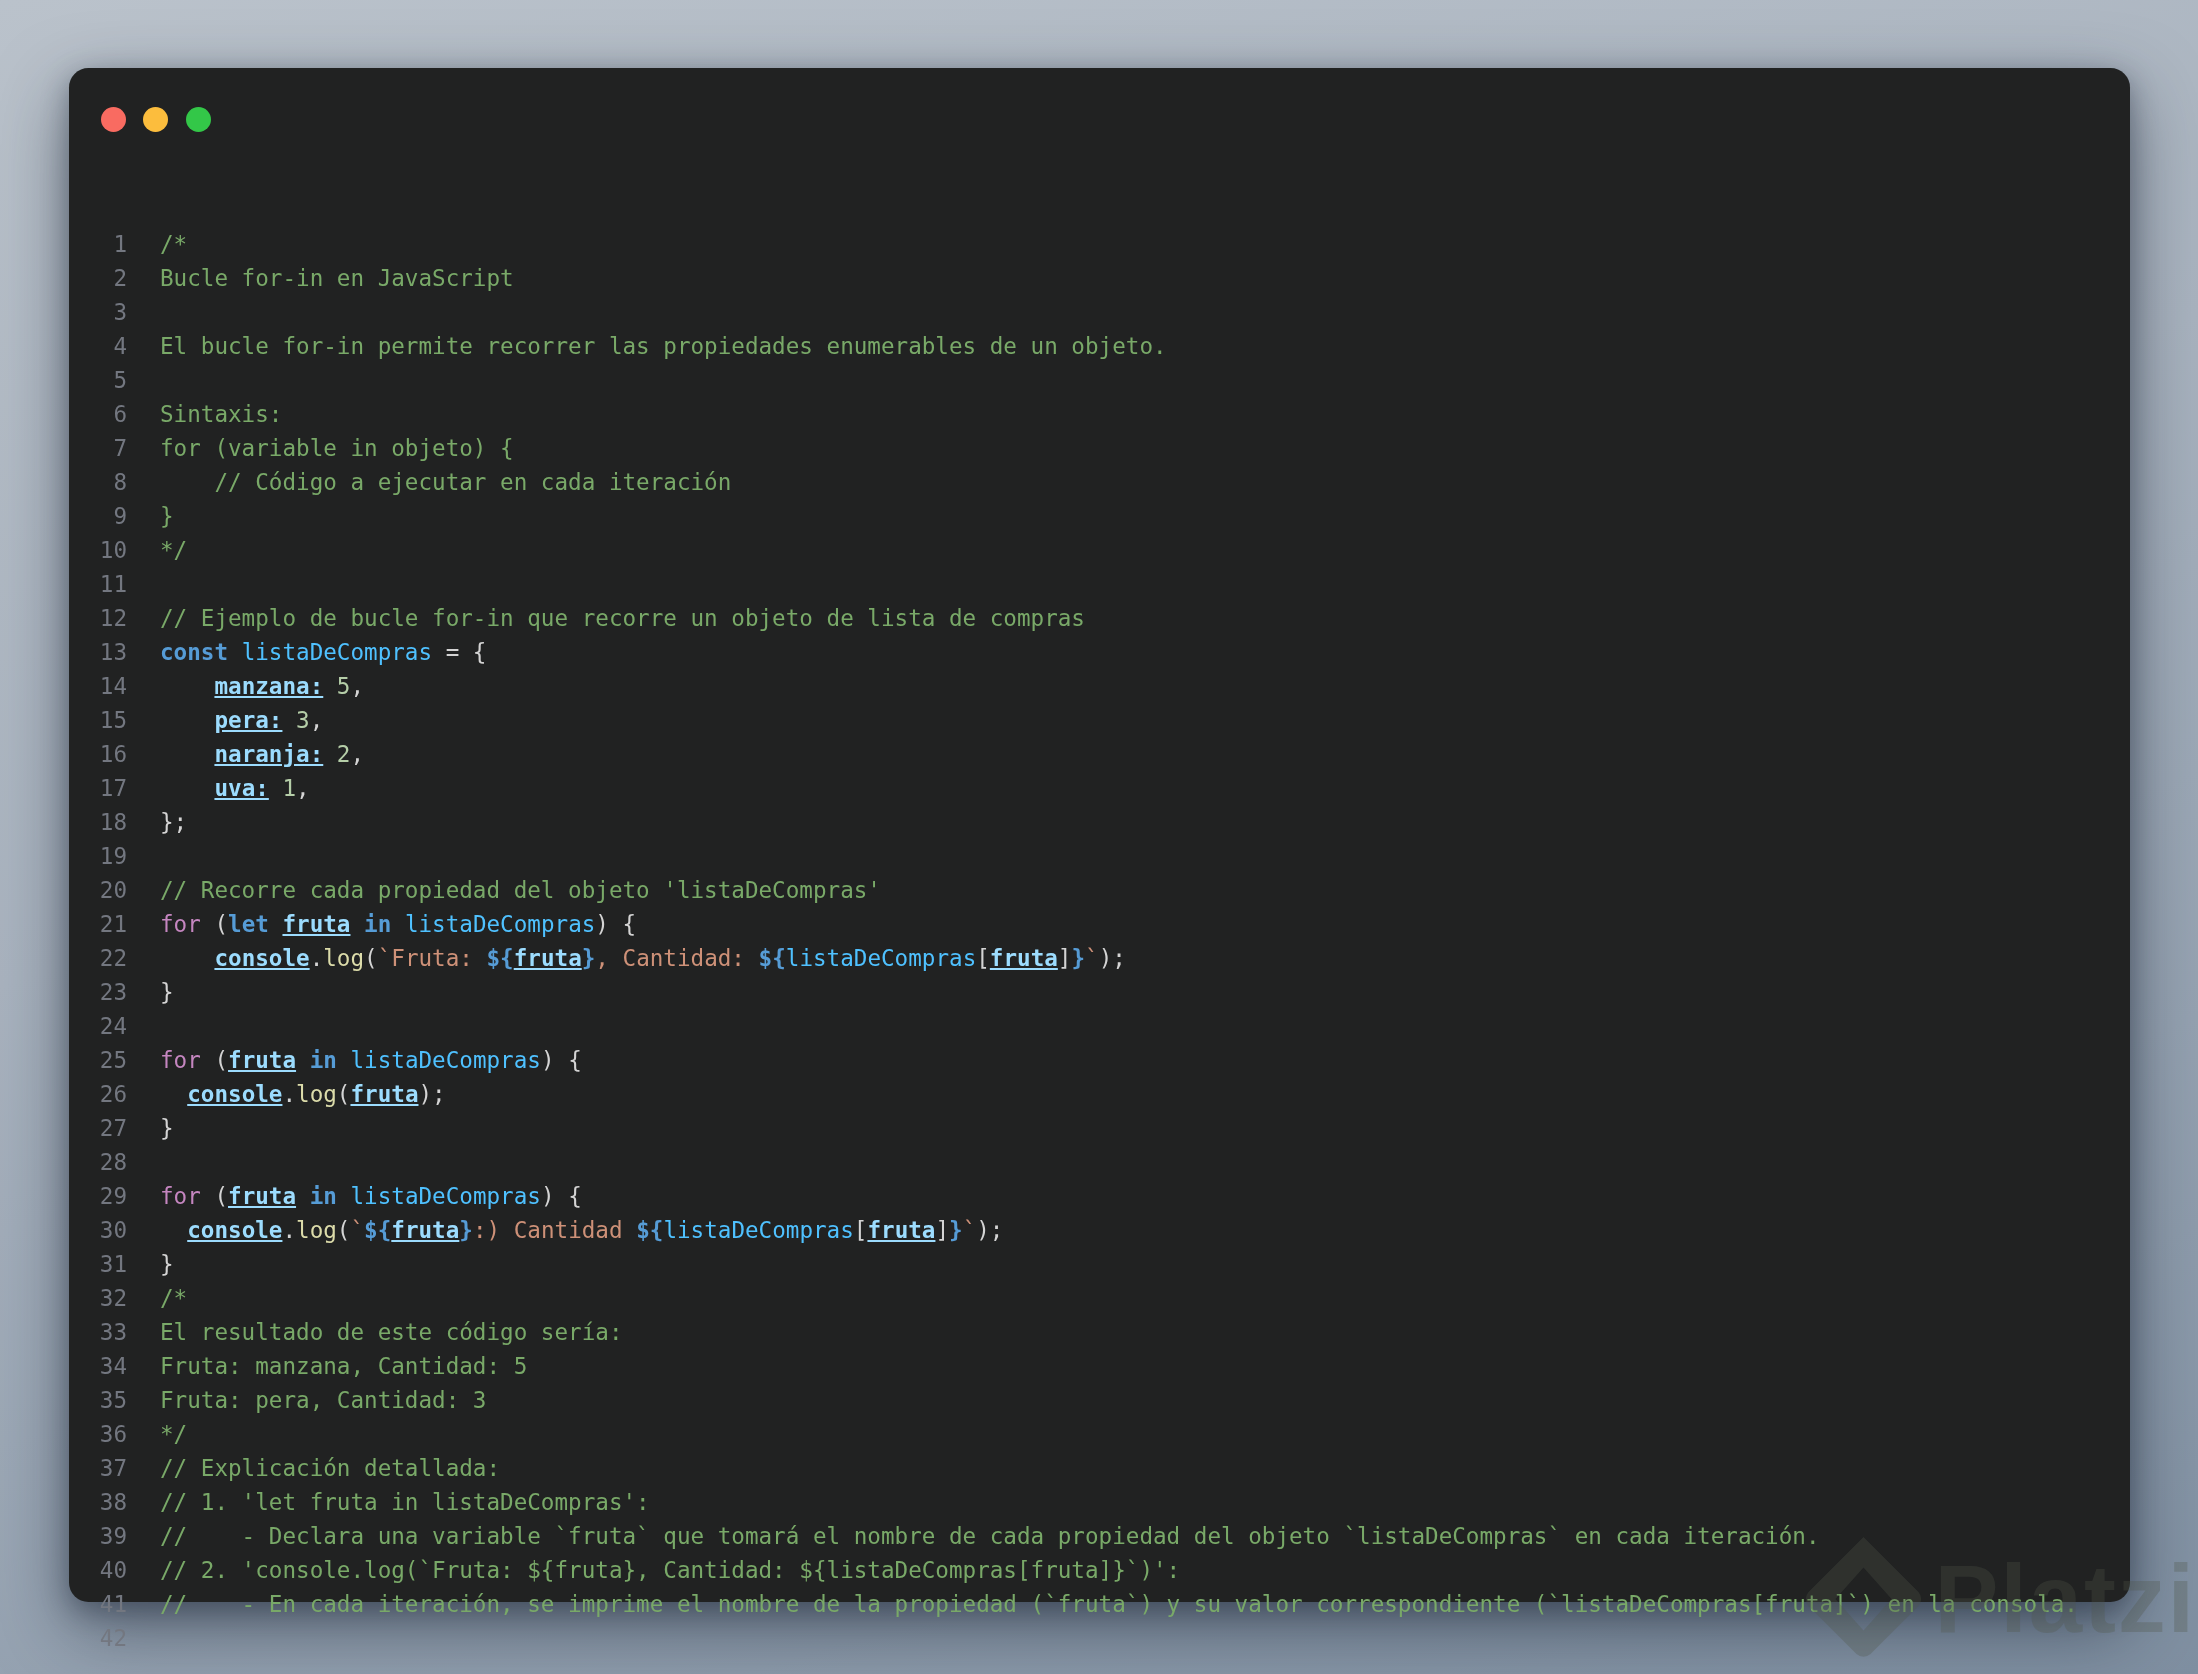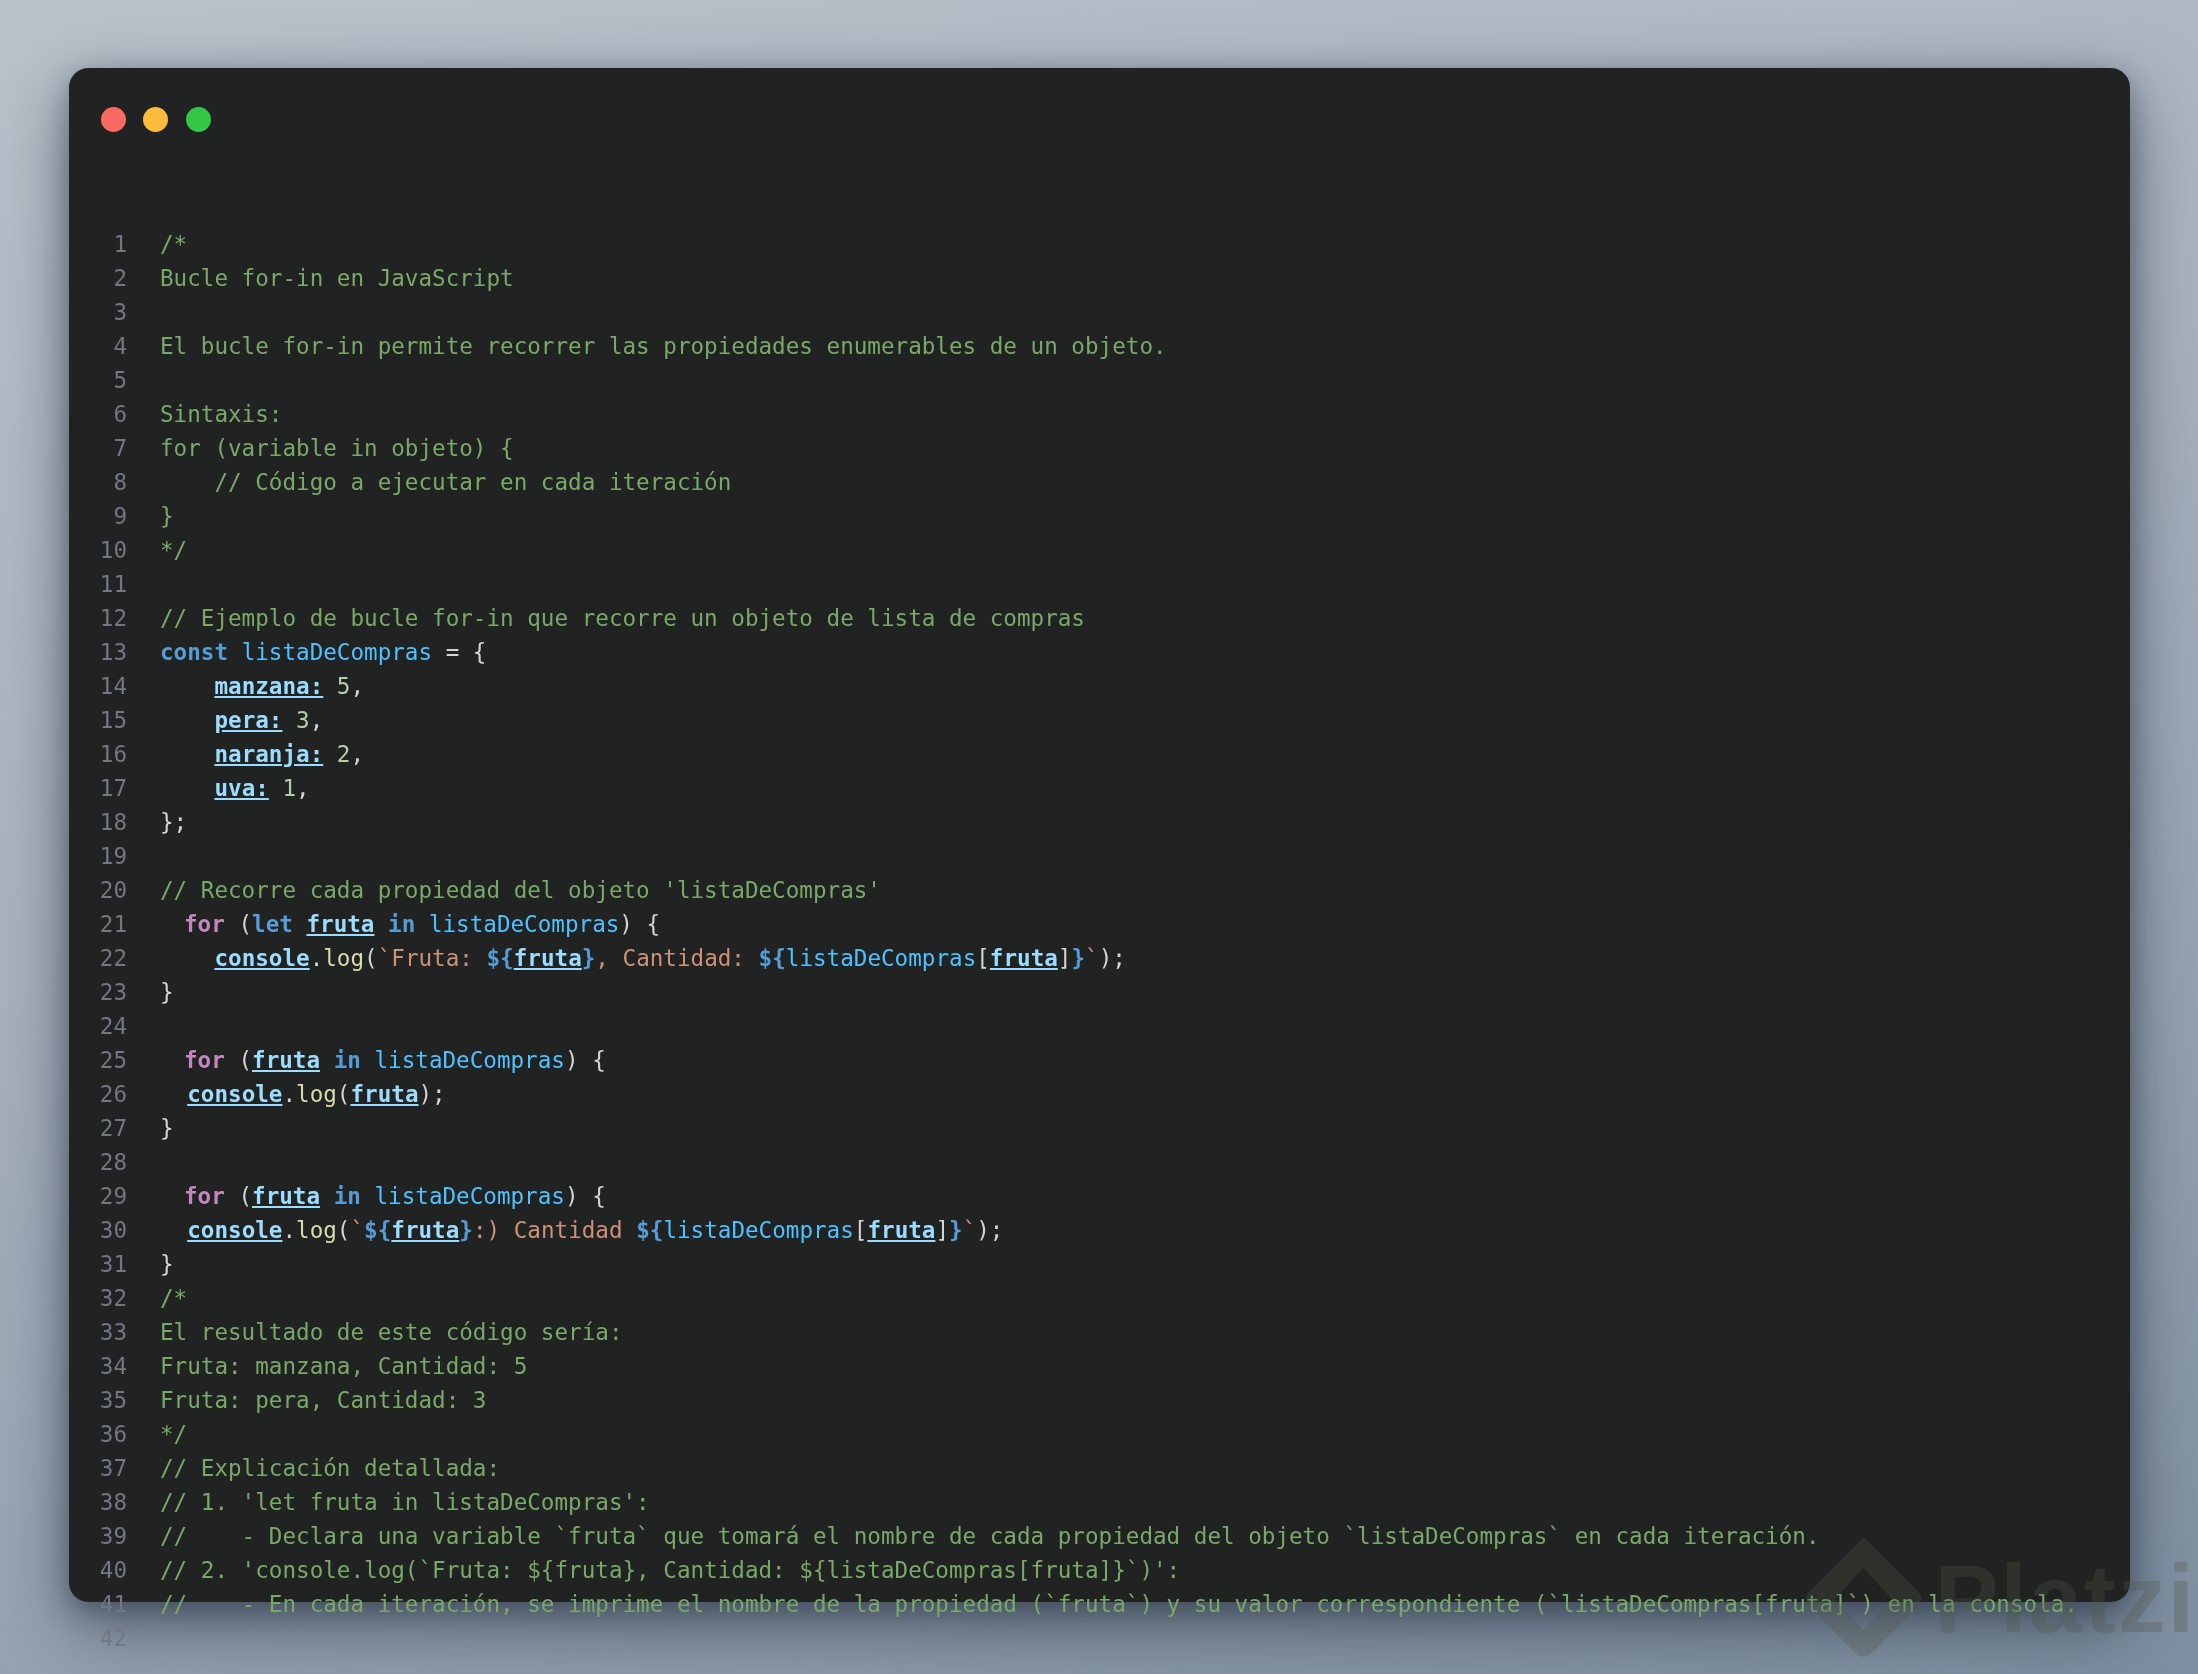--- a/index.html
+++ b/index.html
@@ -21,21 +21,21 @@
   .code-area{
     position:absolute;left:0;top:91px;width:100%;
     font-size:22.6px;line-height:34px;white-space:pre;
   }
   .line{display:flex;height:34px;}
   .ln{width:58px;flex:0 0 58px;text-align:right;color:var(--ln,#737780);}
   .code{padding-left:33px;color:var(--p,#d4d4d4);}
   .tk-p{color:var(--p,#d4d4d4);}
   .tk-c{color:var(--c,#79a968);}
   .tk-k{color:var(--k,#569cd6);font-weight:bold;}
-  .tk-kc{color:var(--kc,#c586c0);font-weight:bold;margin-left:24px;}
+  .tk-kc{color:var(--kc,#c586c0);font-weight:normal;}
   .tk-v{color:var(--v,#9cdcfe);font-weight:bold;text-decoration:underline;}
   .tk-cv{color:var(--cv,#4fc1ff);font-weight:normal;}
   .tk-fn{color:var(--fn,#dcdcaa);font-weight:normal;}
   .tk-s{color:var(--s,#ce9178);}
   .tk-n{color:var(--n,#b5cea8);}
   .watermark{
     position:absolute;left:1805px;top:1532px;width:381px;height:133px;
     display:flex;align-items:center;pointer-events:none;z-index:5;
   }
   .wm-logo{width:117px;height:124px;flex:0 0 117px;}

